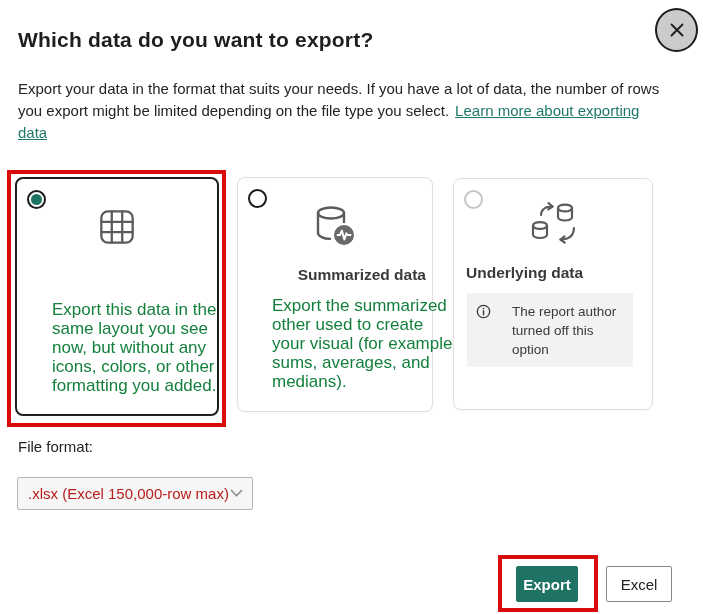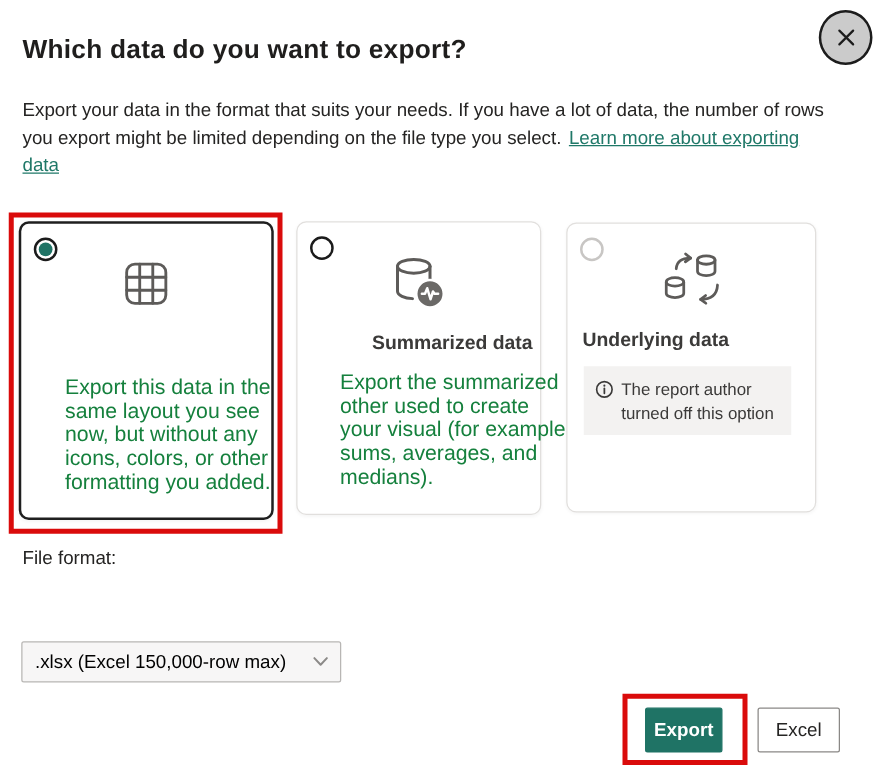--- a/index.html
+++ b/index.html
@@ -41,32 +41,32 @@
   .card-title{position:absolute;left:11px;right:6px;font-size:15.5px;font-weight:700;color:#3b3a39;}
   .card-1 .card-title{top:83px;}
   .card-2 .card-title{top:88px;left:10px;text-align:right;}
   .card-3 .card-title{top:85px;left:12px;}
 
   .card-desc{position:absolute;font-size:17px;line-height:19px;color:#15803d;margin-left:24px;}
   .card-1 .card-desc{left:11px;top:121px;width:184px;}
   .card-2 .card-desc{left:10px;top:118px;width:186px;}
 
   .notice{position:absolute;left:13px;top:114px;width:166px;min-height:53px;background:#f3f2f1;
-    padding:9px 8px 8px 9px;display:flex;gap:6px;align-items:flex-start;}
+    padding:9px 8px 8px 9px;display:flex;gap:21px;align-items:flex-start;}
   .notice-text{font-size:13.5px;line-height:19px;color:#3b3a39;}
   .notice svg{flex:0 0 auto;margin-top:2px;}
 
   .annotation-box{position:absolute;border:4px solid var(--annotation);pointer-events:none;}
   .annotation-card{left:7px;top:170px;width:219px;height:257px;}
   .annotation-export{left:498px;top:555px;width:100px;height:57px;}
 
   .ff-label{position:absolute;left:18px;top:438px;font-size:15px;color:#252423;}
-  .ff-dropdown{position:absolute;left:17px;top:477px;width:256px;height:33px;background:#f7f6f6;
+  .ff-dropdown{position:absolute;left:17px;top:477px;width:236px;height:33px;background:#f7f6f6;
     border:1px solid #b8b6b4;border-radius:2px;display:flex;align-items:center;padding:0 9px 0 10px;
-    font-size:15px;color:#000000;cursor:default;margin-top:36px;}
+    font-size:15px;color:#b91c1c;cursor:default;}
   .ff-dropdown .ff-value{flex:1;white-space:nowrap;}
   .ff-dropdown svg{flex:0 0 auto;}
 
   .btn{position:absolute;top:566px;height:36px;border-radius:2px;font-family:"Liberation Sans",sans-serif;
     font-size:15px;display:flex;align-items:center;justify-content:center;cursor:pointer;}
   .btn-export{left:516px;width:62px;background:var(--accent);color:#fff;border:1px solid var(--accent);font-weight:600;}
   .btn-cancel{left:606px;width:66px;background:#fff;color:#252423;border:1px solid #8a8886;}
 
   .icon-stroke{stroke:#5d5b59;fill:none;stroke-width:2.4;stroke-linecap:round;stroke-linejoin:round;}
 </style>

